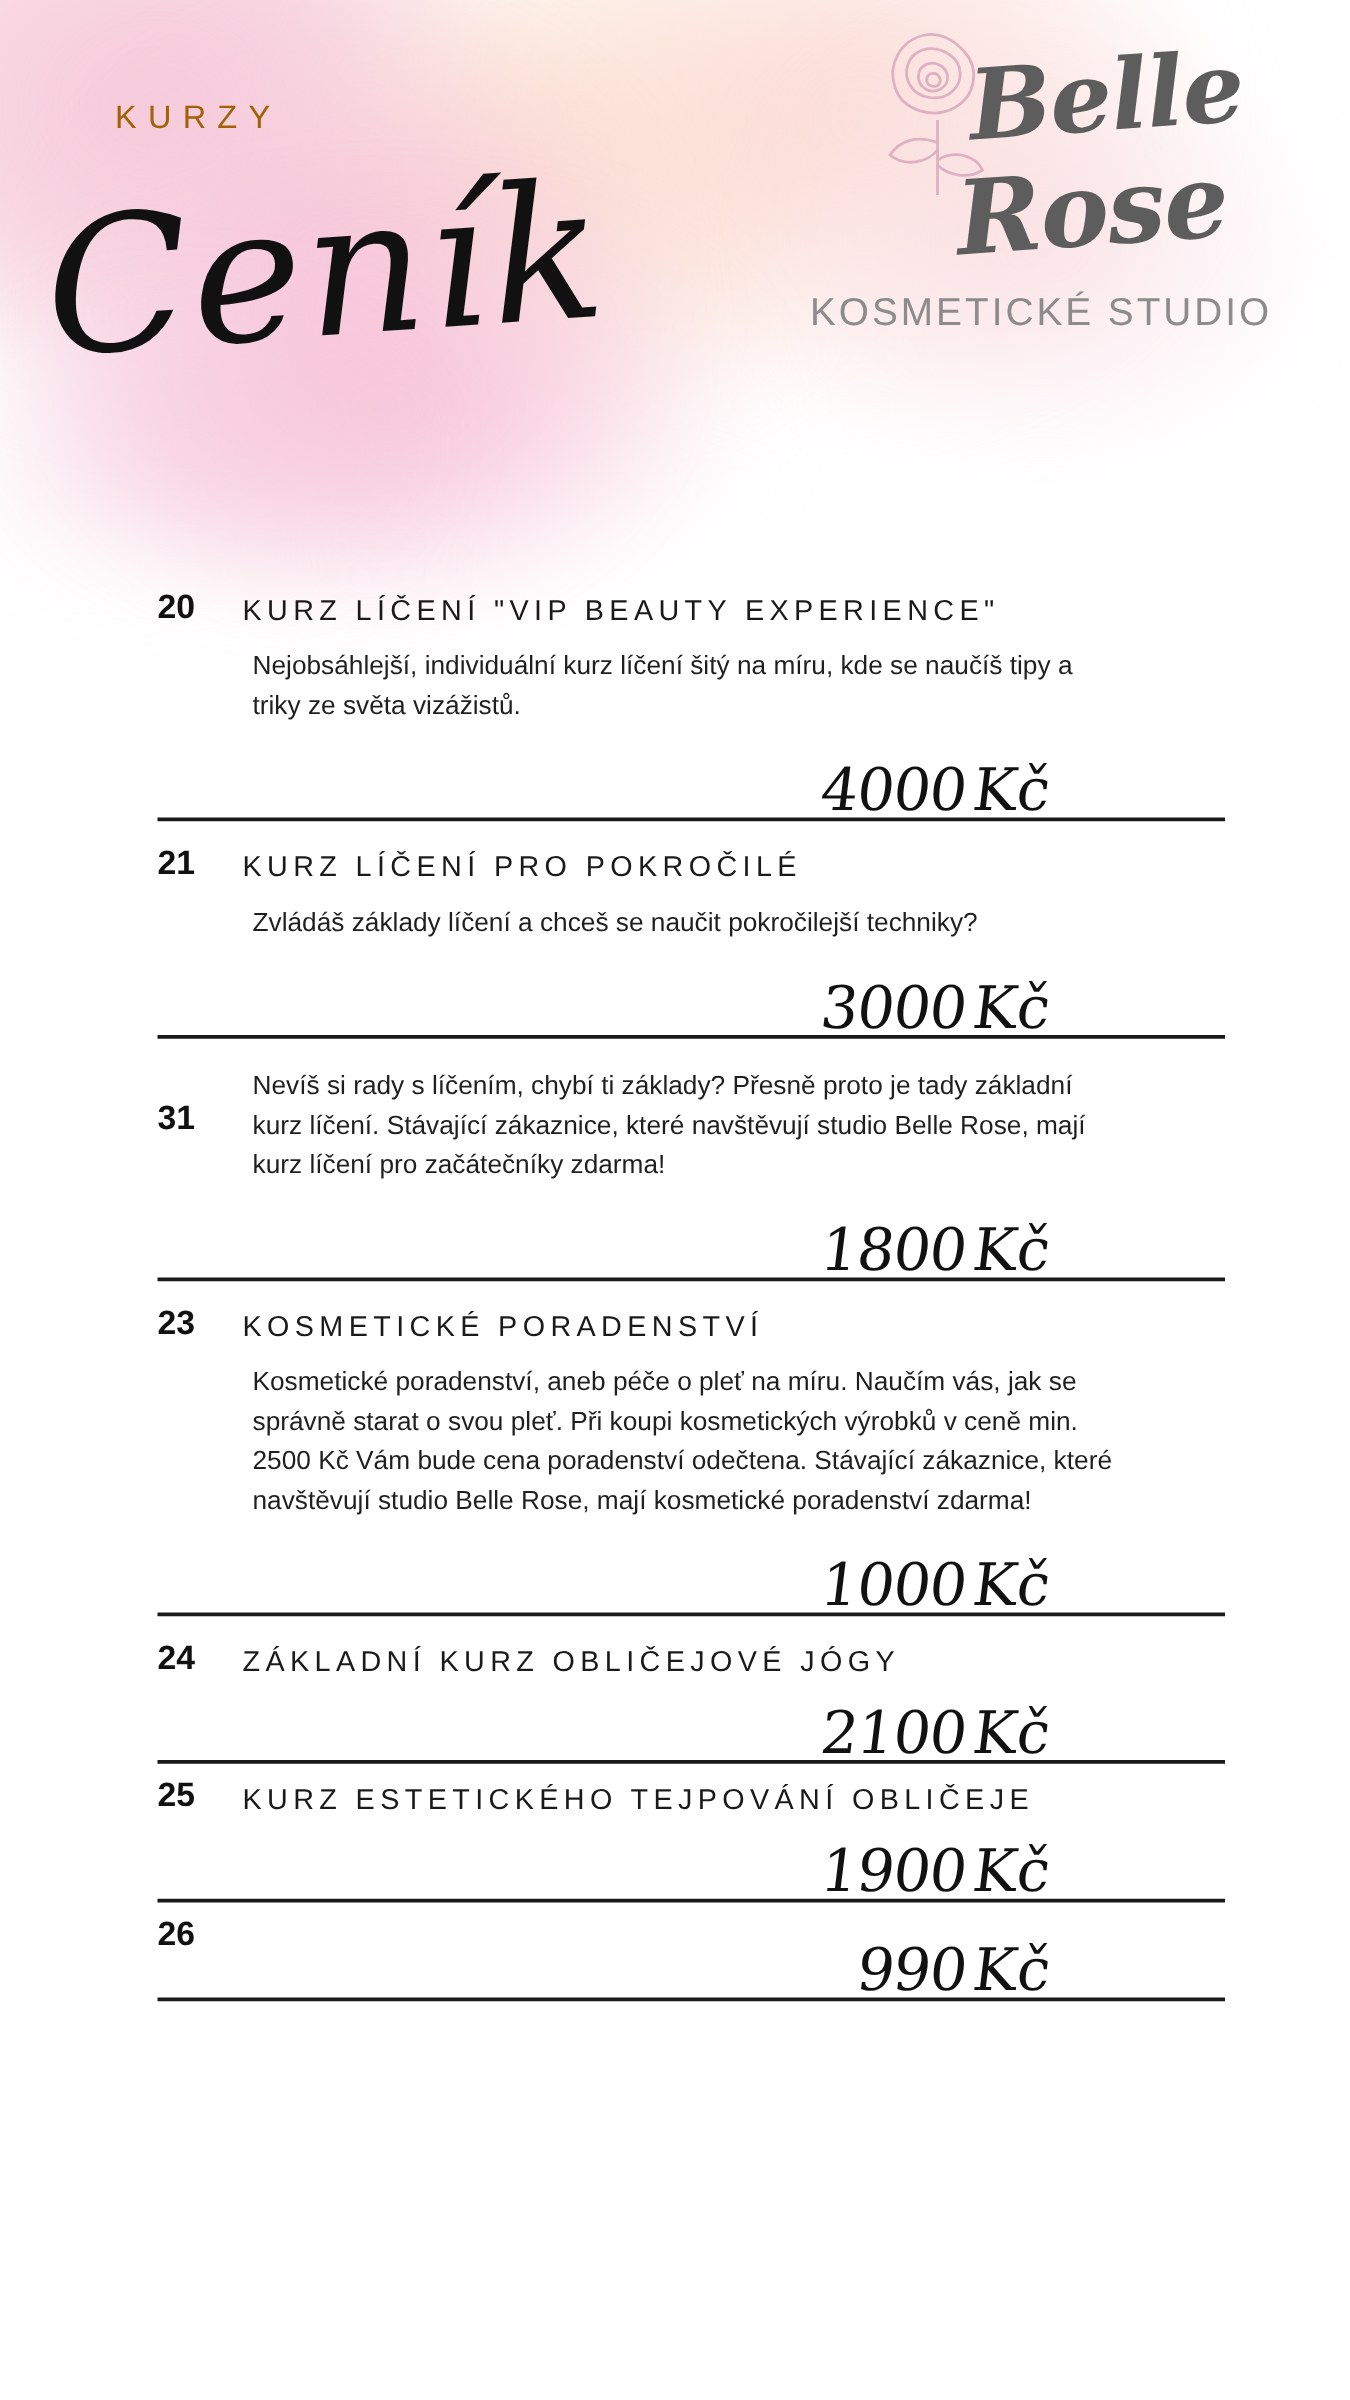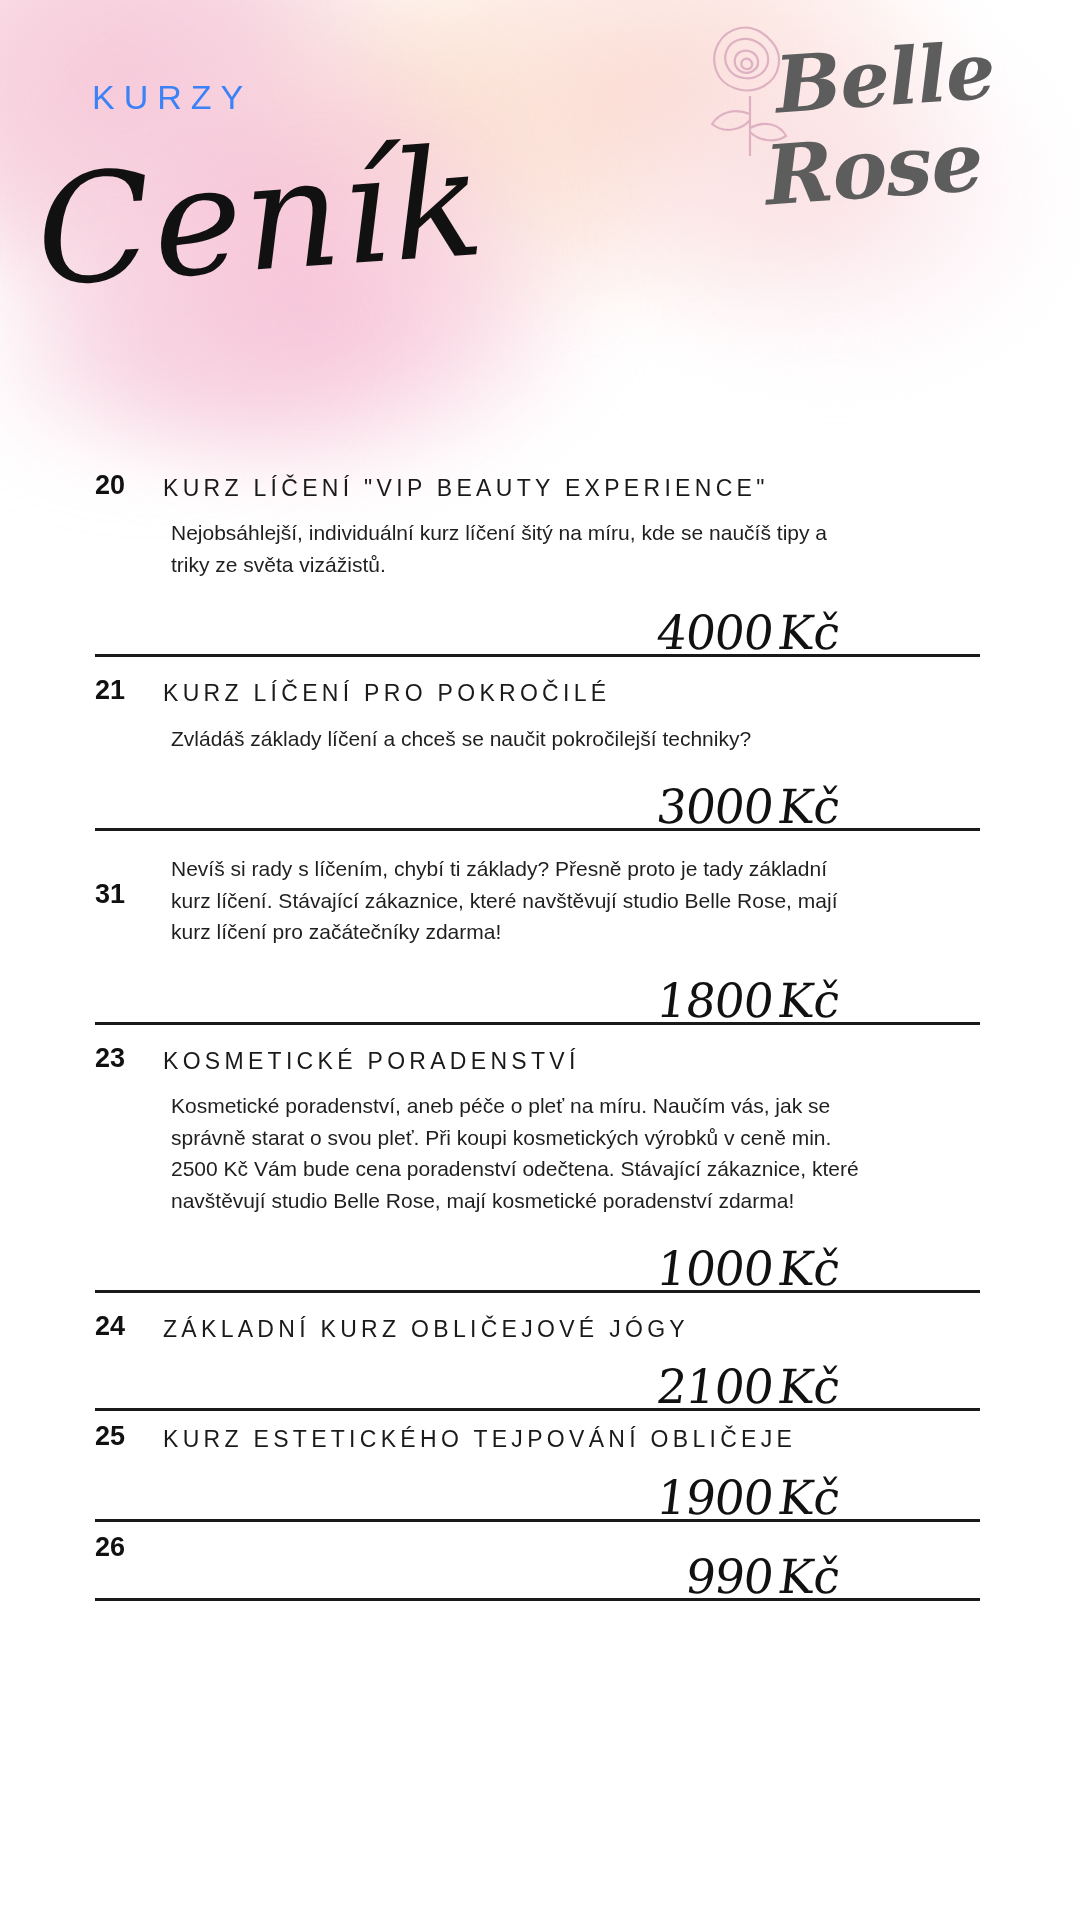--- a/index.html
+++ b/index.html
@@ -62,23 +62,23 @@
     left: -40px; top: 250px;
     width: 380px; height: 220px;
     background: radial-gradient(ellipse at 50% 50%, rgba(245,200,218,0.55) 0%, rgba(255,255,255,0) 78%);
   }
 
   
   .kurzy {
     position: absolute;
     left: 92px;
     top: 78px;
-    font-size: 34px;
+    font-size: 26px;
     letter-spacing: 9px;
-    color: #3b82f6;
+    color: #a16207;
     font-weight: 400;
   }
 
   .cenik {
     position: absolute;
     left: 36px;
     top: 142px;
     font-family: "DejaVu Serif", serif;
     font-style: italic;
     font-size: 150px;
@@ -138,20 +138,21 @@
     color: #8c8c8c;
     white-space: nowrap;
   }
 
   
   .list {
     position: absolute;
     left: 0;
     top: 470px;
     width: 1080px;
+    padding-left: 31px;
   }
 
   .item {
     position: relative;
     padding: 0 0 0 0;
     margin: 0 0 0 0;
   }
 
   .item-inner {
     position: relative;
@@ -245,20 +246,21 @@
           <path d="M60 42 C 53 46, 53 56, 60 61 C 68 66, 79 60, 78 51 C 77 43, 68 38, 60 42 Z"></path>
           <path d="M63 50 C 60 53, 61 58, 66 59 C 71 60, 74 55, 71 51 C 69 48, 65 48, 63 50 Z"></path>
           <path d="M70 86 C 70 104, 70 124, 70 146"></path>
           <path d="M70 104 C 54 98, 40 102, 32 114 C 44 124, 62 120, 70 110"></path>
           <path d="M70 118 C 84 110, 100 114, 106 126 C 94 134, 78 130, 70 122"></path>
         </g>
       </svg>
     </div>
     <div class="logo-belle">Belle</div>
     <div class="logo-rosetext">Rose</div>
+    <div class="logo-sub">KOSMETICKÉ STUDIO</div>
   </div>
 
   <div class="list">
 
     <div class="item">
       <div class="item-inner">
         <div class="num">20</div>
         <div class="title">KURZ LÍČENÍ "VIP BEAUTY EXPERIENCE"</div>
         <div class="desc">Nejobsáhlejší, individuální kurz líčení šitý na míru, kde se naučíš tipy a triky ze světa vizážistů.</div>
         <div class="price-row">

